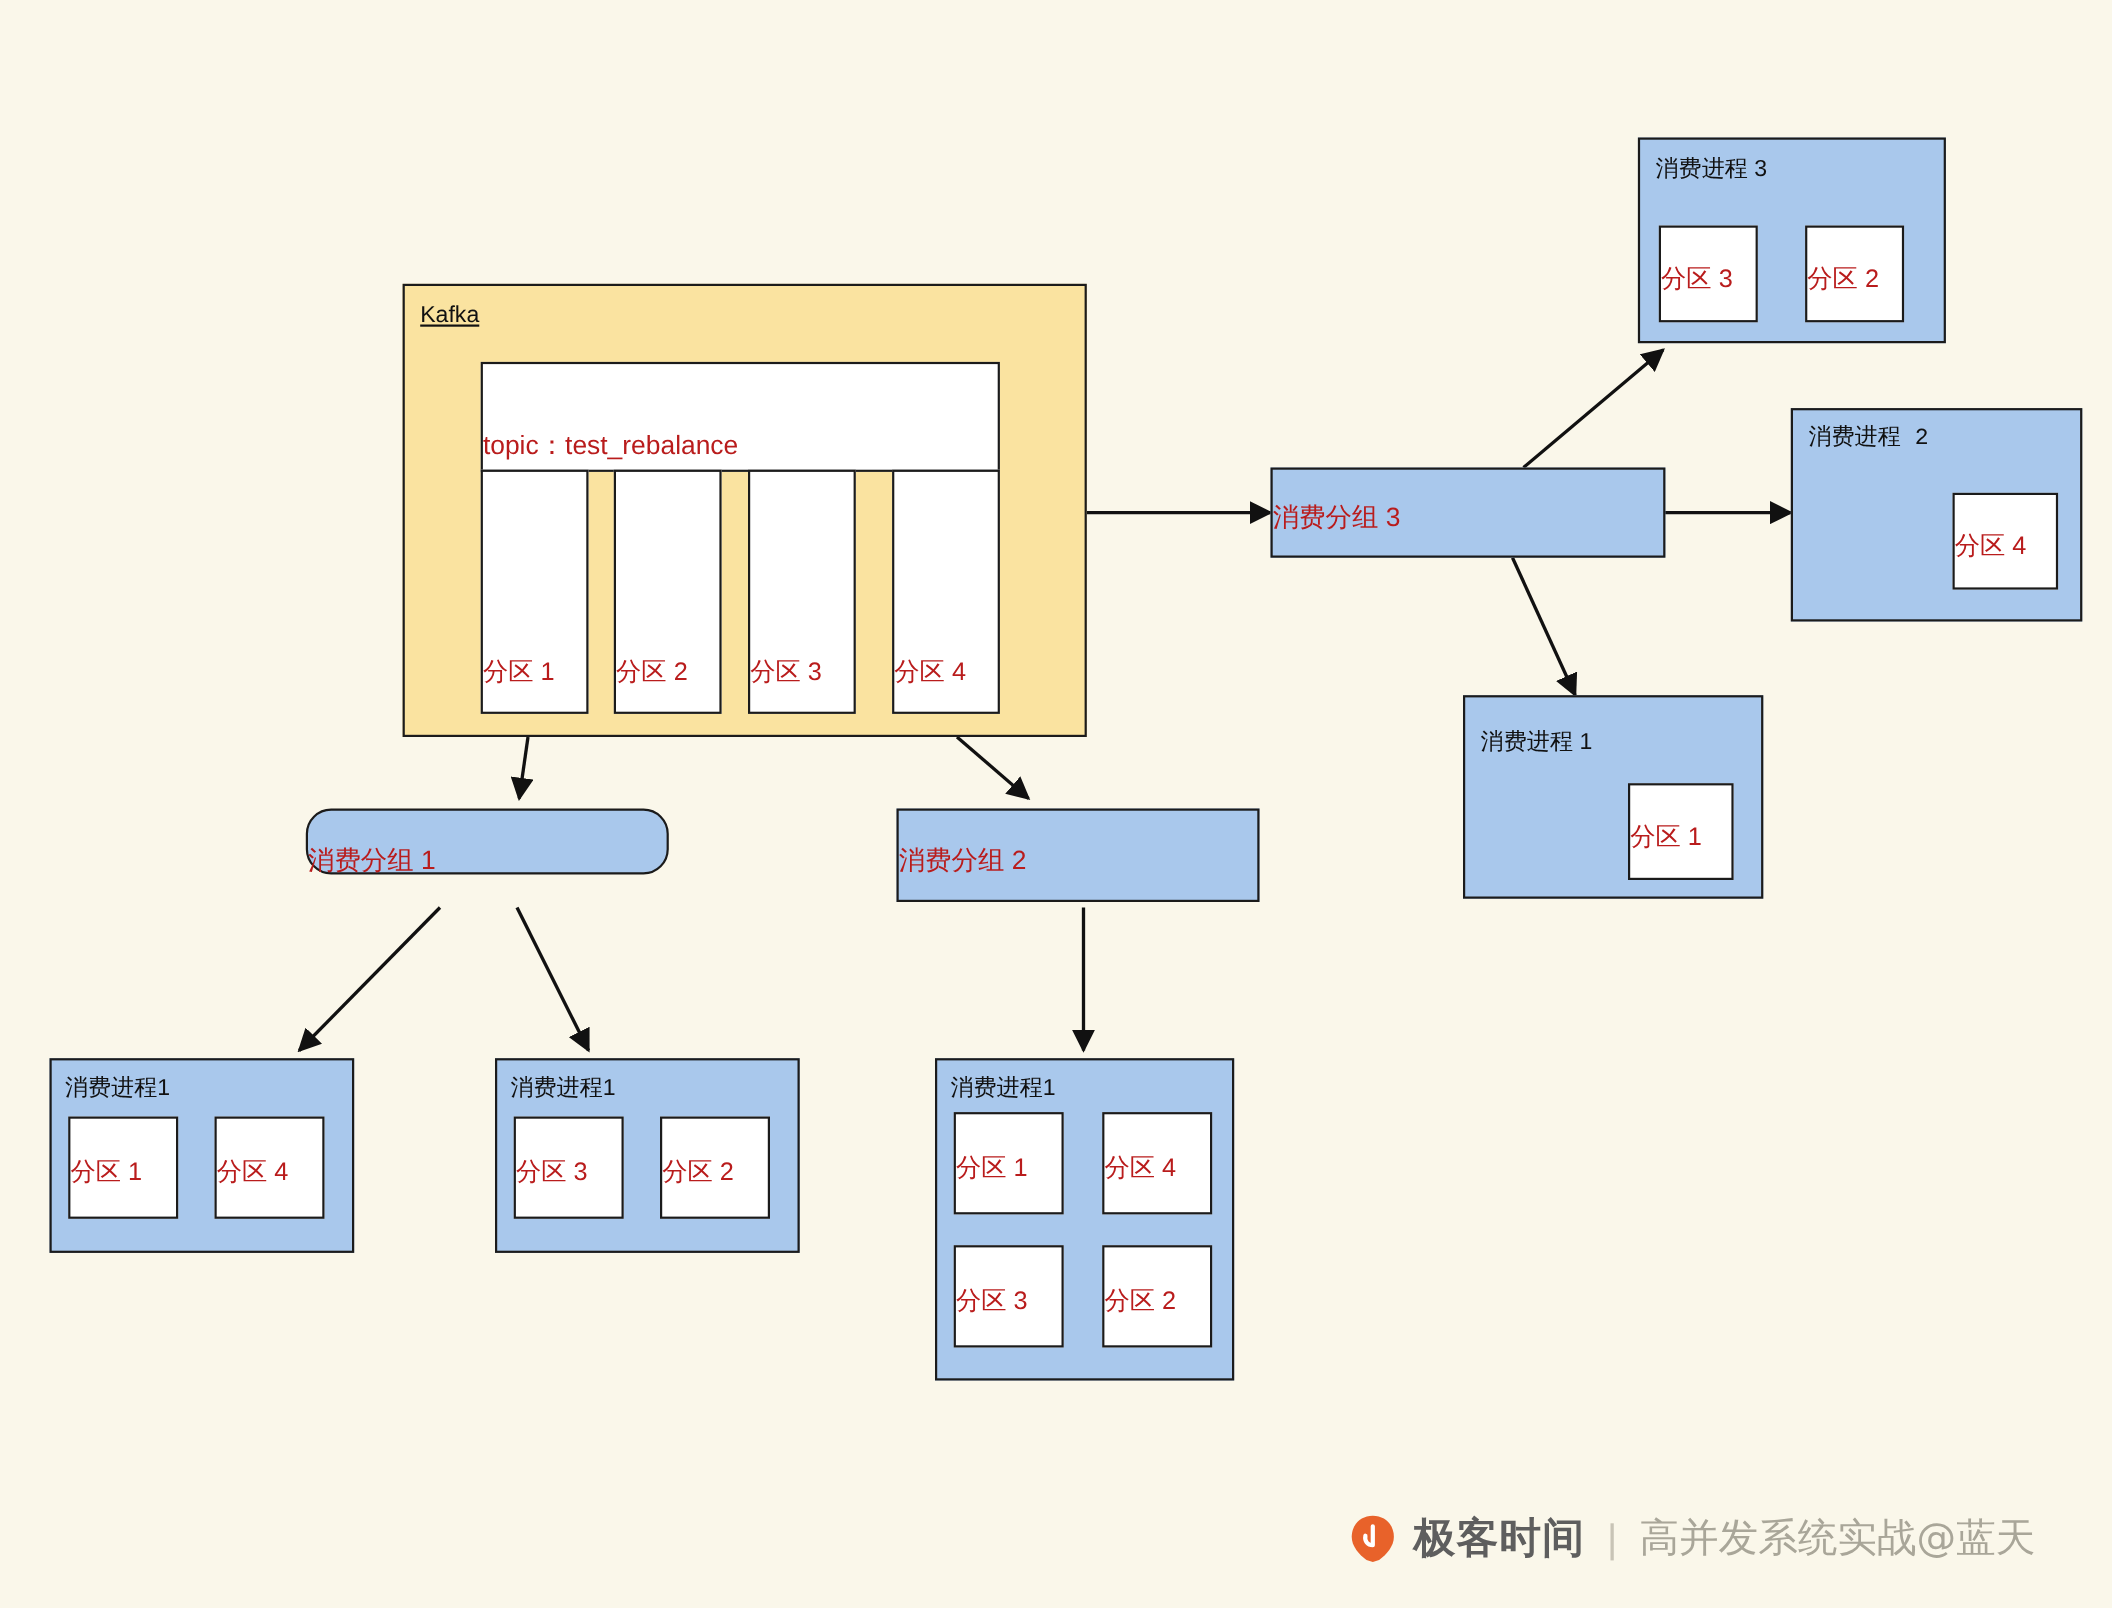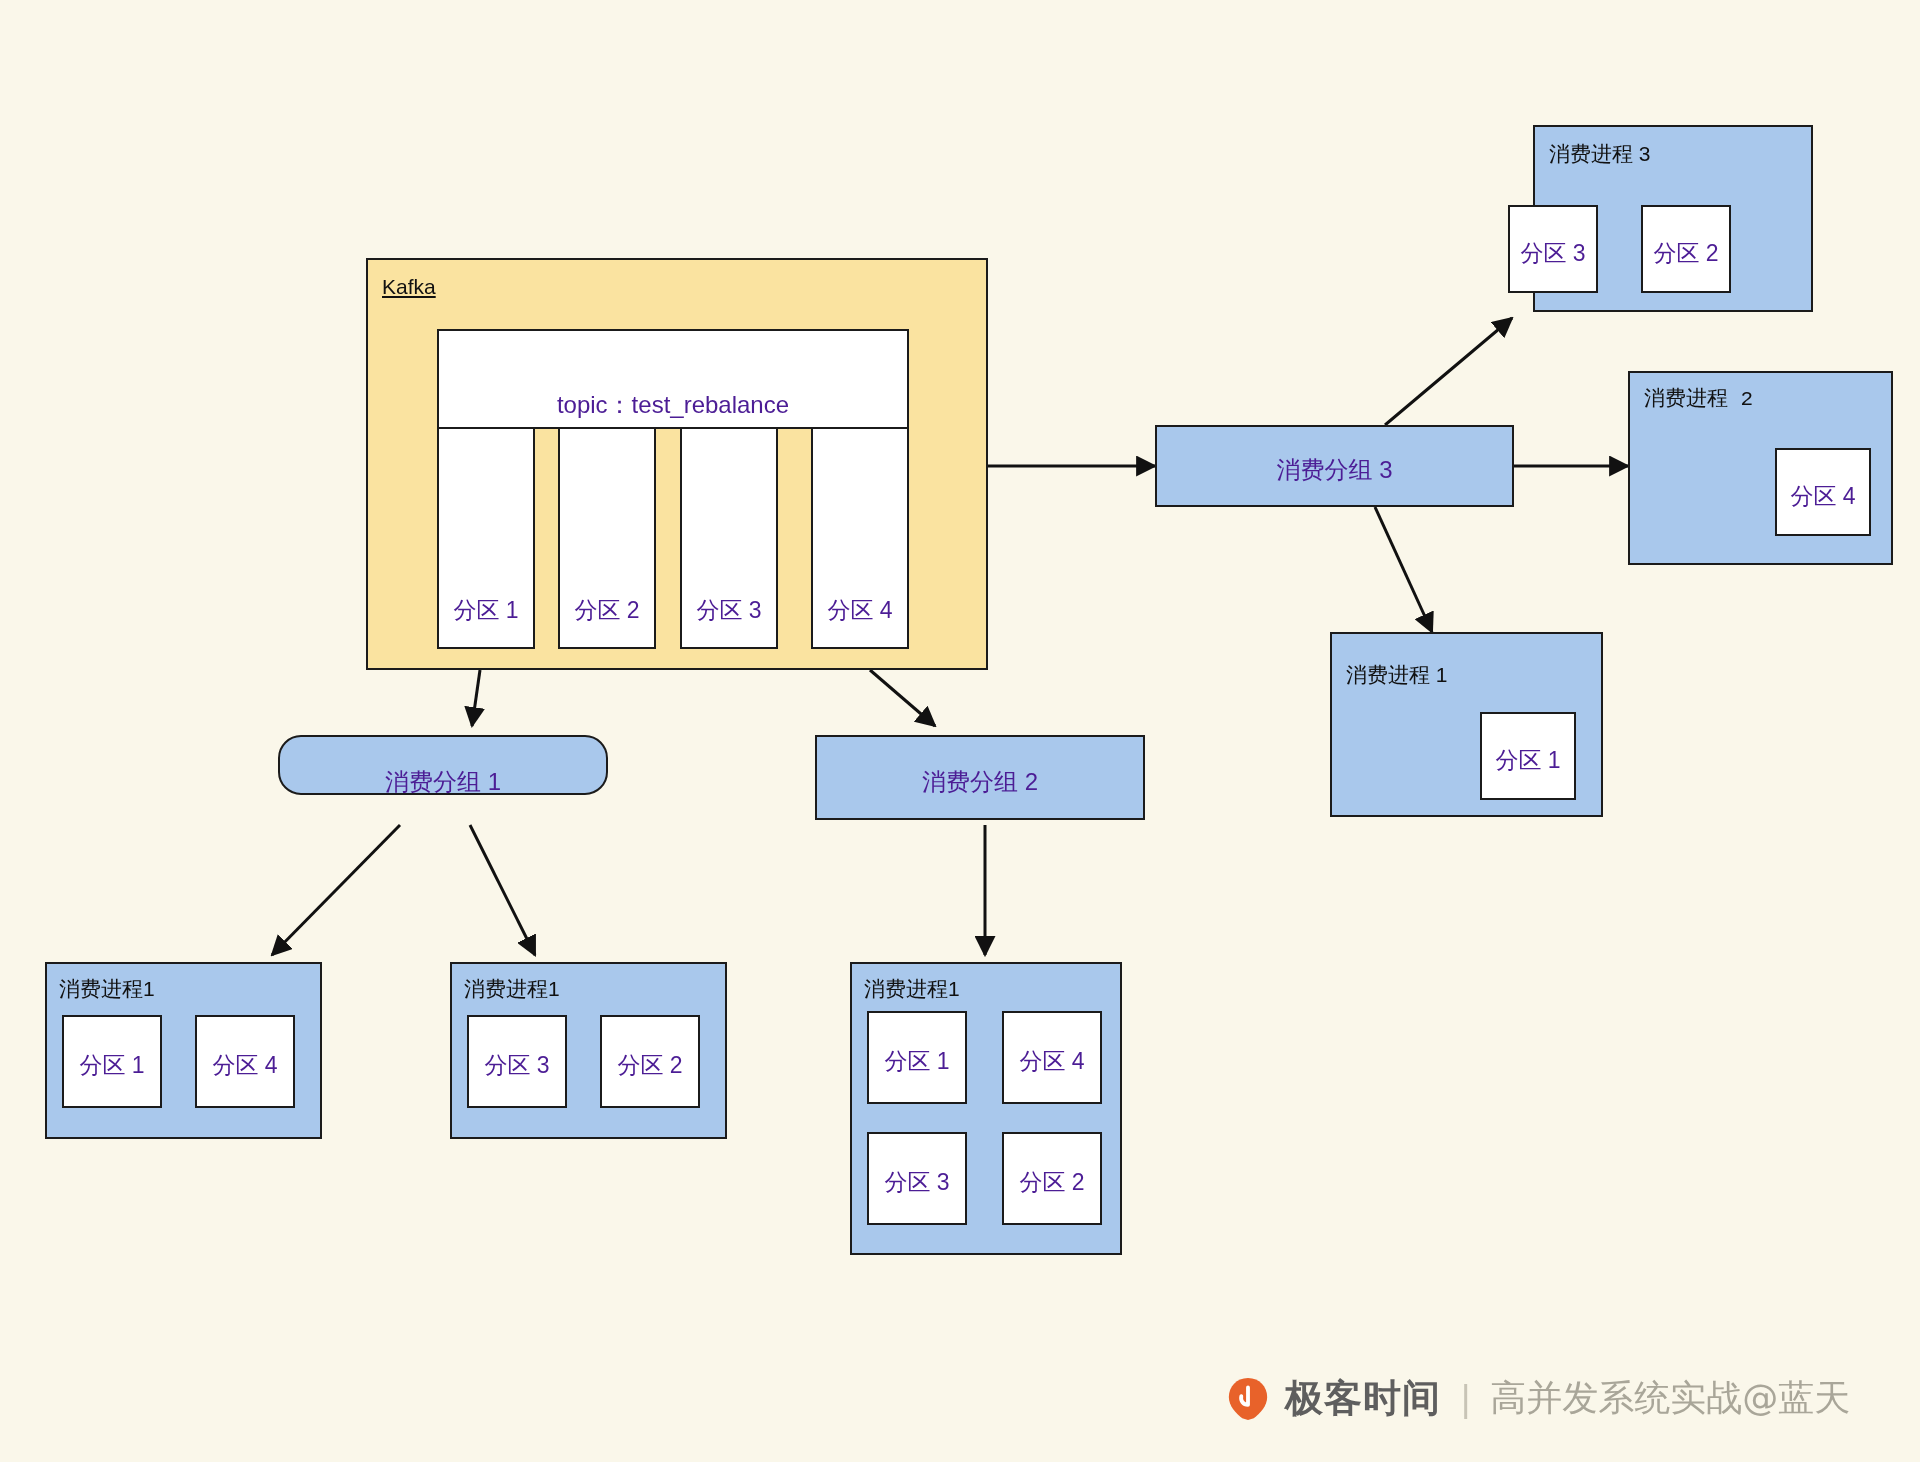--- a/index.html
+++ b/index.html
@@ -41,22 +41,21 @@
     position: absolute;
     color: #111111;
     font-size: 21px;
     line-height: 1;
     white-space: nowrap;
   }
   .center-label {
     position: absolute;
     left: 0;
     right: 0;
-    text-align: center;
-    color: #4c1d95;
+    color: #b91c1c;
     white-space: nowrap;
   }
   .topic-label {
     font-size: 24px;
     top: 30px;
     margin-top: 28px;
   }
   .partition-label {
     font-size: 23px;
   }
@@ -141,21 +140,21 @@
     <div class="center-label partition-label" style="top:166px;">分区 3</div>
   </div>
   <div class="box white-box" style="left:811px; top:427px; width:98px; height:222px;">
     <div class="center-label partition-label" style="top:166px;">分区 4</div>
   </div>
 
   <div class="box blue-box" style="left:1155px; top:425px; width:359px; height:82px;">
     <div class="center-label group-label" style="top:27px;">消费分组 3</div>
   </div>
 
-  <div class="box blue-box" style="left:1489px; top:125px; width:280px; height:187px;margin-left:44px;">
+  <div class="box blue-box" style="left:1489px; top:125px; width:280px; height:187px;">
     <div class="corner-label" style="left:14px; top:16px;">消费进程 3</div>
   </div>
   <div class="box white-box" style="left:1508px; top:205px; width:90px; height:88px;">
     <div class="center-label partition-label" style="top:31px;">分区 3</div>
   </div>
   <div class="box white-box" style="left:1641px; top:205px; width:90px; height:88px;">
     <div class="center-label partition-label" style="top:31px;">分区 2</div>
   </div>
 
   <div class="box blue-box" style="left:1628px; top:371px; width:265px; height:194px;">

